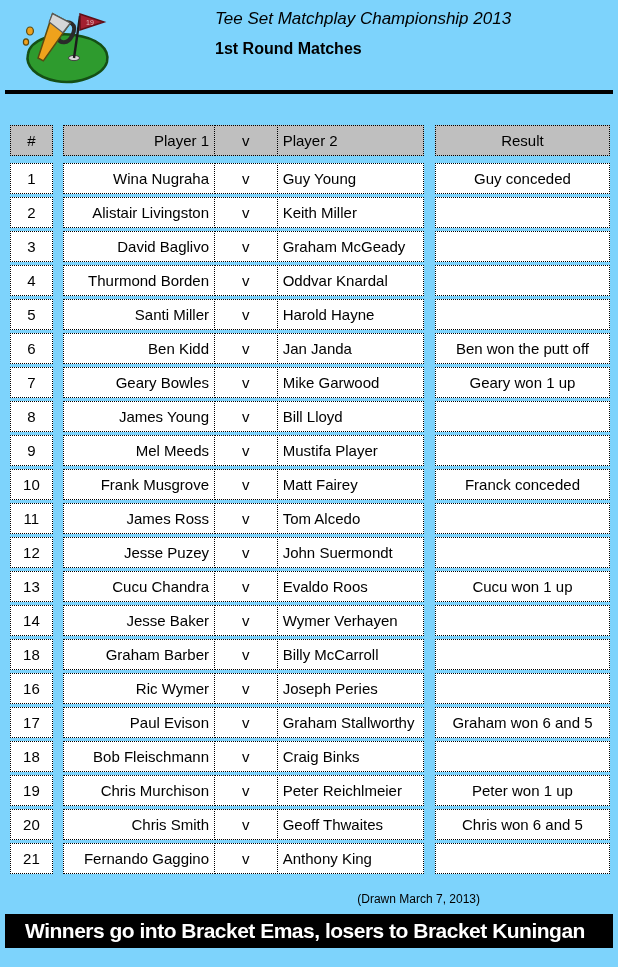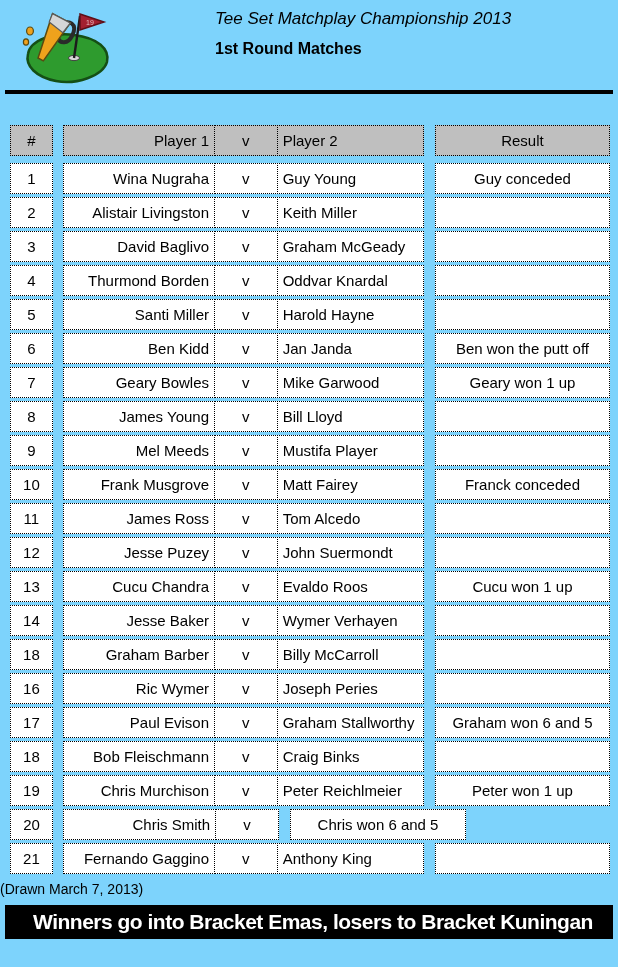--- a/index.html
+++ b/index.html
@@ -31,26 +31,26 @@
   }
   .hrow .cell{background:#bfbfbf;}
   .c-num{width:43px;justify-content:center;}
   .gap1{width:10px;}
   .c-p1{width:153px;justify-content:flex-end;padding-right:5px;}
   .c-vs{width:64px;justify-content:center;margin-left:-1px;}
   .c-p2{width:148px;justify-content:flex-start;padding-left:5px;margin-left:-1px;}
   .gap2{width:11px;}
   .c-res{width:176px;justify-content:center;text-align:center;}
   
-  .drawn{width:480px;text-align:left;font-size:14px;margin-top:7px;}
+  .drawn{width:480px;text-align:right;font-size:12px;margin-top:18px;}
   .banner{
     margin:8px 5px 0 5px;height:34px;
     background:#000;color:#fff;
     font-weight:bold;font-size:21px;letter-spacing:-0.5px;
-    line-height:34px;padding-left:28px;
+    line-height:34px;padding-left:20px;
     white-space:nowrap;box-sizing:border-box;
   }
 </style>
 </head>
 <body>
 
 <div class="page">
 
   <div class="hdr">
     <svg class="logo" viewBox="0 0 102 84" aria-hidden="true">
@@ -280,20 +280,21 @@
       <div class="cell c-p2">Peter Reichlmeier</div>
       <div class="gap2"></div>
       <div class="cell c-res">Peter won 1 up</div>
     </div>
 
     <div class="row">
       <div class="cell c-num">20</div>
       <div class="gap1"></div>
       <div class="cell c-p1">Chris Smith</div>
       <div class="cell c-vs">v</div>
+      <div class="cell c-p2">Geoff Thwaites</div>
       <div class="gap2"></div>
       <div class="cell c-res">Chris won 6 and 5</div>
     </div>
 
     <div class="row">
       <div class="cell c-num">21</div>
       <div class="gap1"></div>
       <div class="cell c-p1">Fernando Gaggino</div>
       <div class="cell c-vs">v</div>
       <div class="cell c-p2">Anthony King</div>

